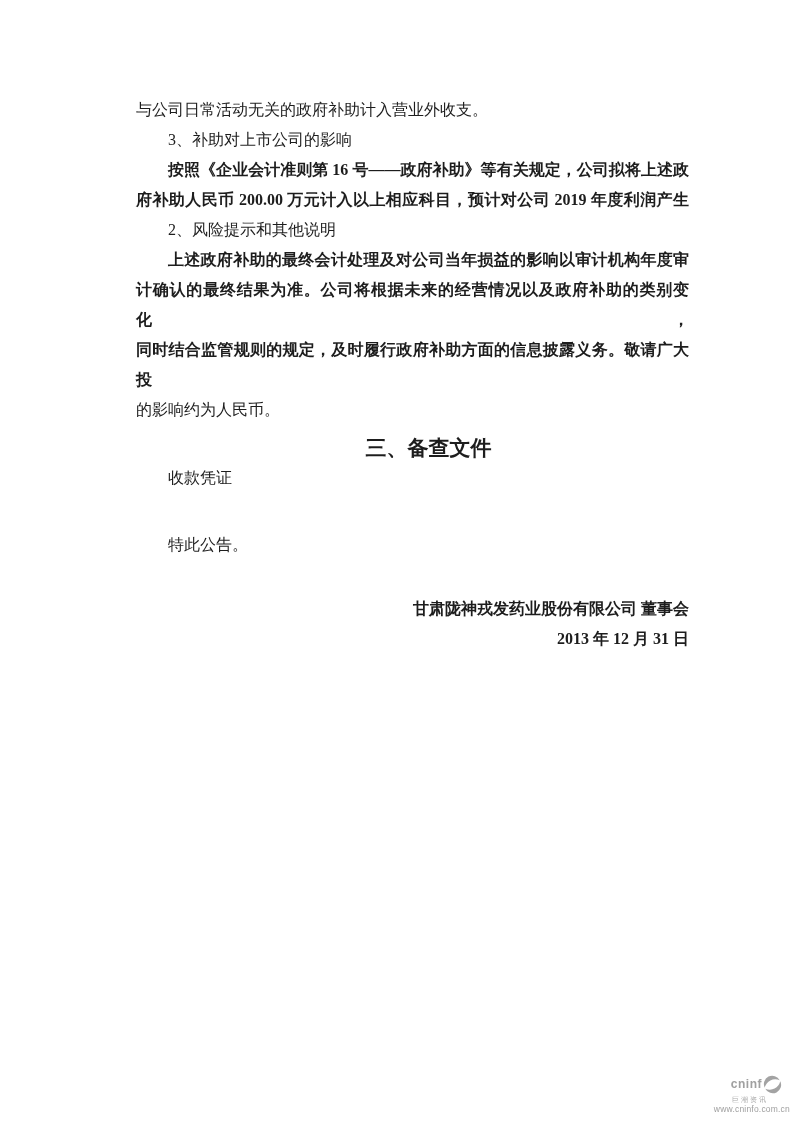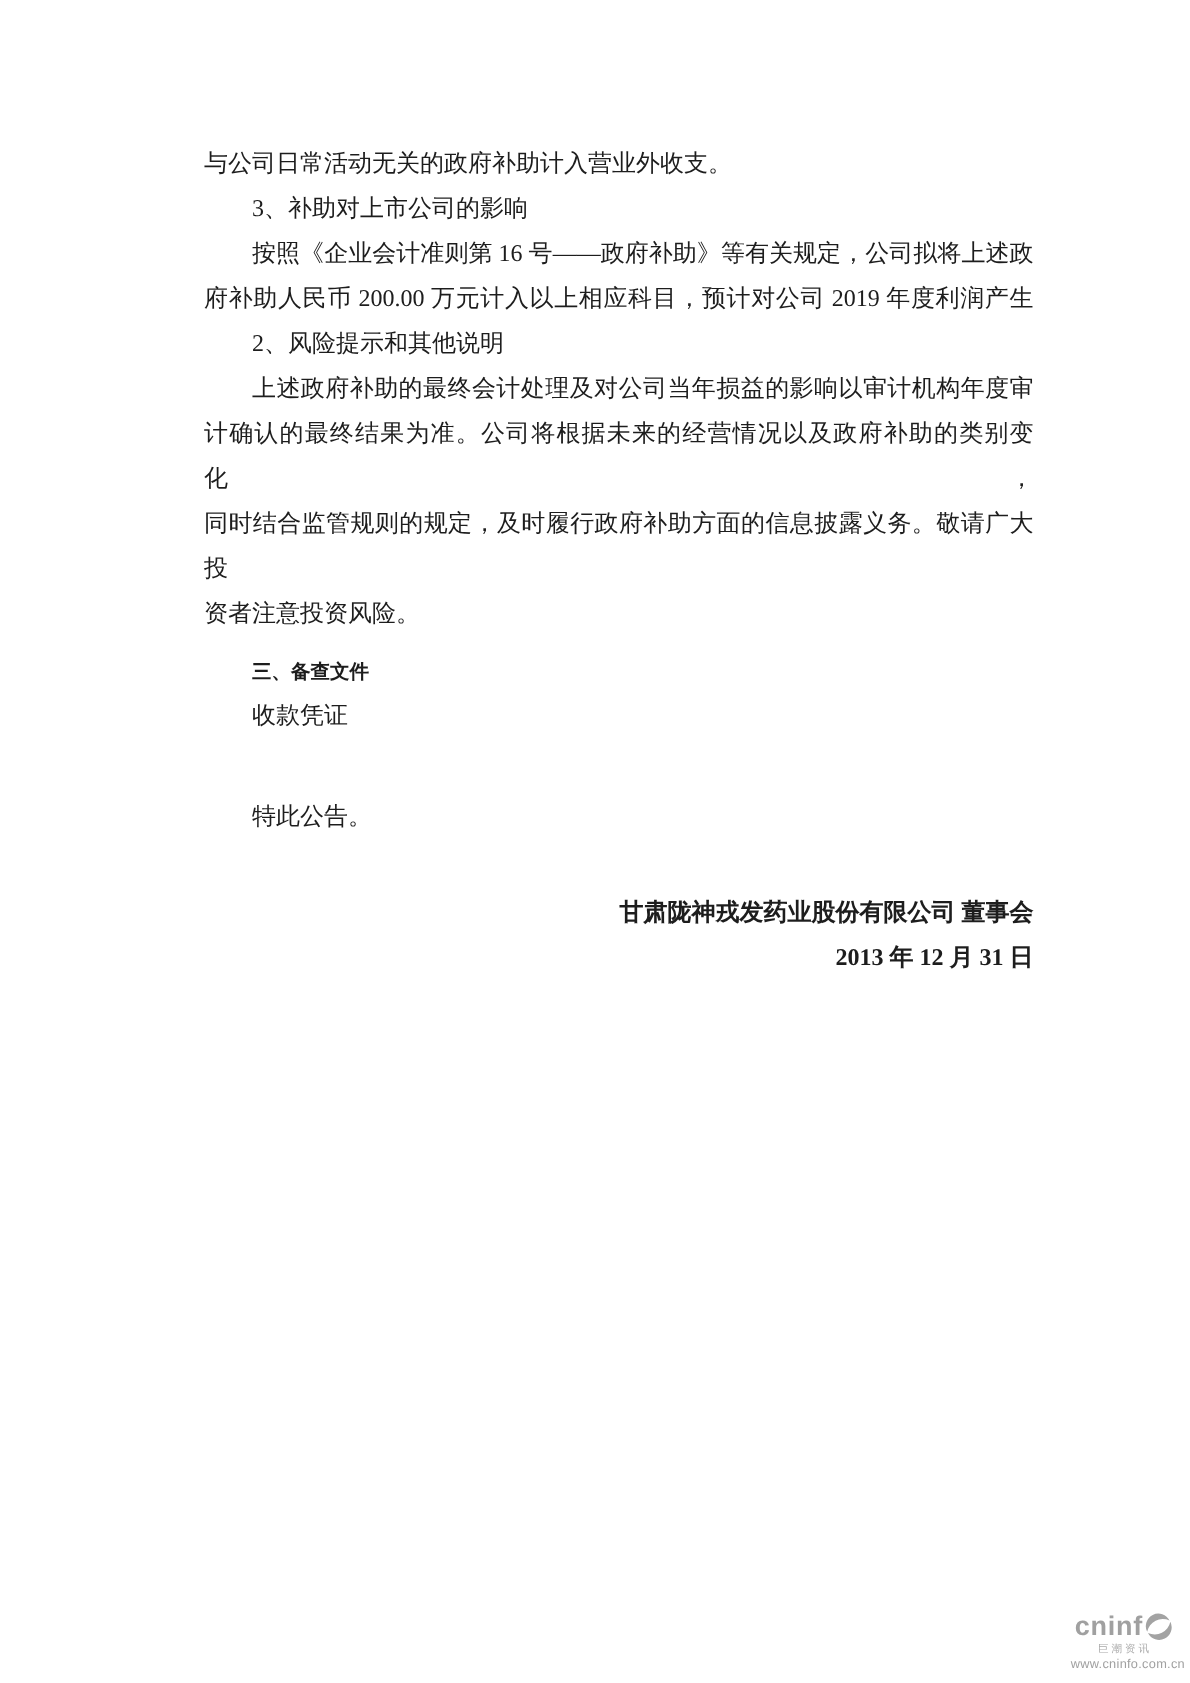--- a/index.html
+++ b/index.html
@@ -26,26 +26,28 @@
   }
   .line {
     min-height: 30px;
   }
   .indent {
     text-indent: 32px;
   }
   .jline {
     text-align: justify;
     text-align-last: justify;
+    font-weight: bold;
   }
   .heading-bold {
     font-family: "Liberation Sans", "DejaVu Sans", sans-serif;
     font-weight: 700;
-    font-size: 13px;
+    font-size: 21px;
     margin-top: 8px;
+    text-align: center;
   }
   .spacer-a { height: 37px; }
   .spacer-b { height: 34px; }
   .sig-line {
     text-align: right;
     font-weight: bold;
   }
   
   .cninfo {
     position: absolute;
@@ -57,21 +59,21 @@
     line-height: 1;
   }
   .cninfo-row {
     display: flex;
     justify-content: flex-end;
     align-items: center;
     margin-right: 8px;
   }
   .cninfo-brand {
     font-weight: 700;
-    font-size: 18px;
+    font-size: 12px;
     letter-spacing: 0.5px;
     color: #a0a0a0;
   }
   .cninfo-swirl {
     margin-left: 1px;
     display: block;
   }
   .cninfo-cn {
     font-size: 7px;
     letter-spacing: 2px;
@@ -96,21 +98,21 @@
     <div class="line indent">3、补助对上市公司的影响</div>
 
     <div class="line indent jline">按照《企业会计准则第 16 号——政府补助》等有关规定，公司拟将上述政</div>
     <div class="line jline">府补助人民币 200.00 万元计入以上相应科目，预计对公司 2019 年度利润产生</div>
 
     <div class="line indent">2、风险提示和其他说明</div>
 
     <div class="line indent jline">上述政府补助的最终会计处理及对公司当年损益的影响以审计机构年度审</div>
     <div class="line jline">计确认的最终结果为准。公司将根据未来的经营情况以及政府补助的类别变化，</div>
     <div class="line jline">同时结合监管规则的规定，及时履行政府补助方面的信息披露义务。敬请广大投</div>
-    <div class="line">资者注意投资风险。</div>
+    <div class="line">的影响约为人民币。</div>
 
     <div class="line indent heading-bold">三、备查文件</div>
 
     <div class="line indent">收款凭证</div>
 
     <div class="spacer-a"></div>
 
     <div class="line indent">特此公告。</div>
 
     <div class="spacer-b"></div>

